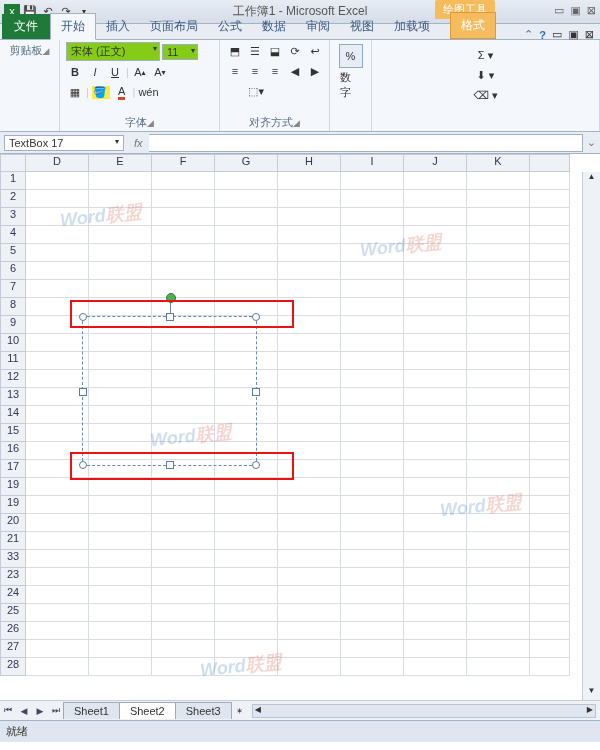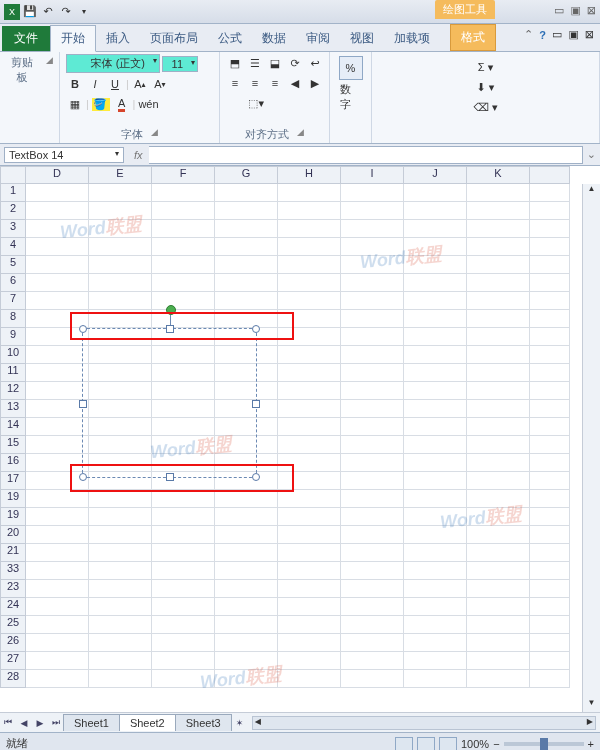--- a/index.html
+++ b/index.html
@@ -3,36 +3,36 @@
 <meta charset="utf-8">
 <style>
 *{box-sizing:border-box;margin:0;padding:0;}
 body{font-family:"Microsoft YaHei","SimSun",Arial,sans-serif;font-size:11px;background:#fff;color:#333;width:600px;height:750px;overflow:hidden;position:relative;}
 .titlebar{height:24px;background:linear-gradient(#e8ecf3,#d6dde8);display:flex;align-items:center;border-bottom:1px solid #a2b3c8;position:relative;}
 .qat{display:flex;align-items:center;padding-left:4px;gap:2px;}
 .qat-ico{width:16px;height:16px;display:flex;align-items:center;justify-content:center;}
 .title-text{position:absolute;left:50%;transform:translateX(-50%);font-size:12px;color:#555;}
 .drawtools{position:absolute;right:105px;top:0;background:#f5bb5c;color:#fff;padding:2px 8px;font-size:11px;border-radius:2px 2px 0 0;}
 .winctrls{position:absolute;right:4px;top:4px;display:flex;gap:6px;font-size:11px;color:#666;}
-.ribbon-tabs{height:28px;background:#e8ecf3;display:flex;align-items:flex-end;border-bottom:1px solid #a2b3c8;position:relative;}
+.ribbon-tabs{height:16px;background:#e8ecf3;display:flex;align-items:flex-end;border-bottom:1px solid #a2b3c8;position:relative;}
 .file-tab{background:#1f7a3a;color:#fff;padding:4px 12px;font-size:12px;margin-left:2px;}
 .tab{padding:4px 10px;font-size:12px;color:#3b5a82;cursor:pointer;}
 .tab.active{background:#f4f7fb;border:1px solid #a2b3c8;border-bottom:1px solid #f4f7fb;margin-bottom:-1px;}
 .tab.fmt{background:#f5bb5c;color:#fff;border:1px solid #d89a3c;margin-left:10px;}
 .help-area{position:absolute;right:6px;top:4px;display:flex;gap:6px;align-items:center;}
 .ribbon{height:92px;background:#f4f7fb;border-bottom:1px solid #a2b3c8;display:flex;}
 .grp{border-right:1px solid #cfd8e5;padding:2px 6px 1px 6px;display:flex;flex-direction:column;justify-content:space-between;}
-.grp-label{text-align:center;font-size:11px;color:#5a6d85;padding-top:1px;display:flex;justify-content:center;gap:8px;}
+.grp-label{text-align:center;font-size:11px;color:#5a6d85;padding-top:1px;display:flex;justify-content:center;align-items:center;gap:0;}
 .dlaunch{font-size:9px;color:#888;}
 .paste-btn{display:flex;flex-direction:column;align-items:center;margin:2px;}
 .clip-ico{width:28px;height:34px;background:#fce9b8;border:1px solid #d8c68a;position:relative;}
 .clip-ico::before{content:"";position:absolute;top:-3px;left:7px;width:14px;height:6px;background:#ccc;border-radius:2px;}
 .small-ico{width:16px;height:14px;border:1px solid #aaa;margin:1px;background:#fff;}
 .font-row{display:flex;align-items:center;gap:2px;margin-bottom:2px;}
-.font-sel{border:1px solid #9fb0c6;background:#5eead4;padding:1px 14px 1px 4px;font-size:11px;position:relative;text-align:right;}
+.font-sel{border:1px solid #9fb0c6;background:#84cc16;padding:1px 14px 1px 4px;font-size:11px;position:relative;}
 .font-sel::after{content:"▾";position:absolute;right:2px;font-size:8px;}
 .fbtn{min-width:18px;height:18px;display:flex;align-items:center;justify-content:center;border:1px solid transparent;}
 .align-grid{display:flex;flex-direction:column;gap:2px;}
 .align-row{display:flex;gap:2px;}
 .vbtn{display:flex;flex-direction:column;align-items:center;font-size:11px;padding:2px 4px;}
 .bigico{width:24px;height:24px;border:1px solid #8fa8c6;background:#e6edf7;margin-bottom:2px;}
 .namebox-bar{height:22px;background:#e8ecf3;border-bottom:1px solid #a2b3c8;display:flex;align-items:center;}
 .namebox{width:120px;border:1px solid #9fb0c6;background:#fff;margin:0 4px;padding:1px 4px;font-size:11px;display:flex;justify-content:space-between;}
 .fx-label{font-style:italic;color:#777;margin:0 6px;}
 .fx-input{flex:1;border:1px solid #9fb0c6;border-left:none;background:#fff;height:18px;}
@@ -70,20 +70,21 @@
 <body>
 
 <div class="titlebar">
   <div class="qat">
     <span class="qat-ico" style="background:#1f7a3a;color:#fff;font-size:9px;">X</span>
     <span class="qat-ico" style="color:#2a6db5;">💾</span>
     <span class="qat-ico">↶</span>
     <span class="qat-ico">↷</span>
     <span class="qat-ico" style="font-size:8px;">▾</span>
   </div>
+  <div class="title-text">工作簿1 - Microsoft Excel</div>
   <div class="drawtools">绘图工具</div>
   <div class="winctrls">
     <span>▭</span>
     <span>▣</span>
     <span>⊠</span>
   </div>
 </div>
 
 <div class="ribbon-tabs">
   <div class="file-tab">文件</div>
@@ -192,21 +193,21 @@
     <div style="display:flex;flex-direction:column;gap:2px;padding:4px;">
       <div class="fbtn">Σ ▾</div>
       <div class="fbtn">⬇ ▾</div>
       <div class="fbtn">⌫ ▾</div>
     </div>
   </div>
 </div>
 
 <div class="namebox-bar">
   <div class="namebox">
-      <span>TextBox 14</span>
+      <span>TextBox 17</span>
       <span style="font-size:8px;">▾</span>
     </div>
   <span class="fx-label">fx</span>
   <div class="fx-input"></div>
   <span style="padding:0 4px;color:#777;">⌄</span>
 </div>
 
 <div class="sheet-wrap">
   <div class="grid">
     <div class="colhdr">
@@ -605,24 +606,13 @@
   <div style="flex:1;display:flex;align-items:center;padding:0 4px;">
     <div style="flex:1;height:14px;background:#dfe6ef;border:1px solid #b9c4d3;position:relative;">
       <span style="position:absolute;left:2px;font-size:8px;">◀</span>
       <span style="position:absolute;right:2px;font-size:8px;">▶</span>
     </div>
   </div>
 </div>
 
 <div class="statusbar">
   <span>就绪</span>
-  <div class="zoom">
-    <div class="viewbtn"></div>
-    <div class="viewbtn"></div>
-    <div class="viewbtn"></div>
-    <span>100%</span>
-    <span>−</span>
-    <div class="zoom-slider">
-        <div class="zoom-thumb"></div>
-      </div>
-    <span>+</span>
-  </div>
 </div>
 
 </body></html>

